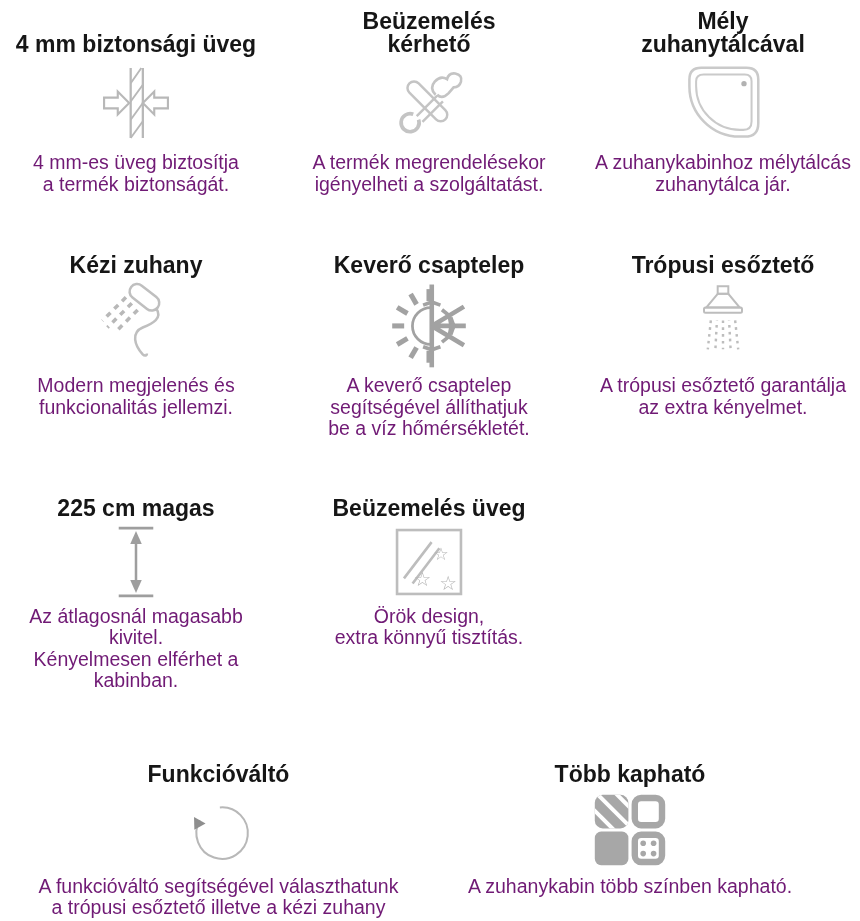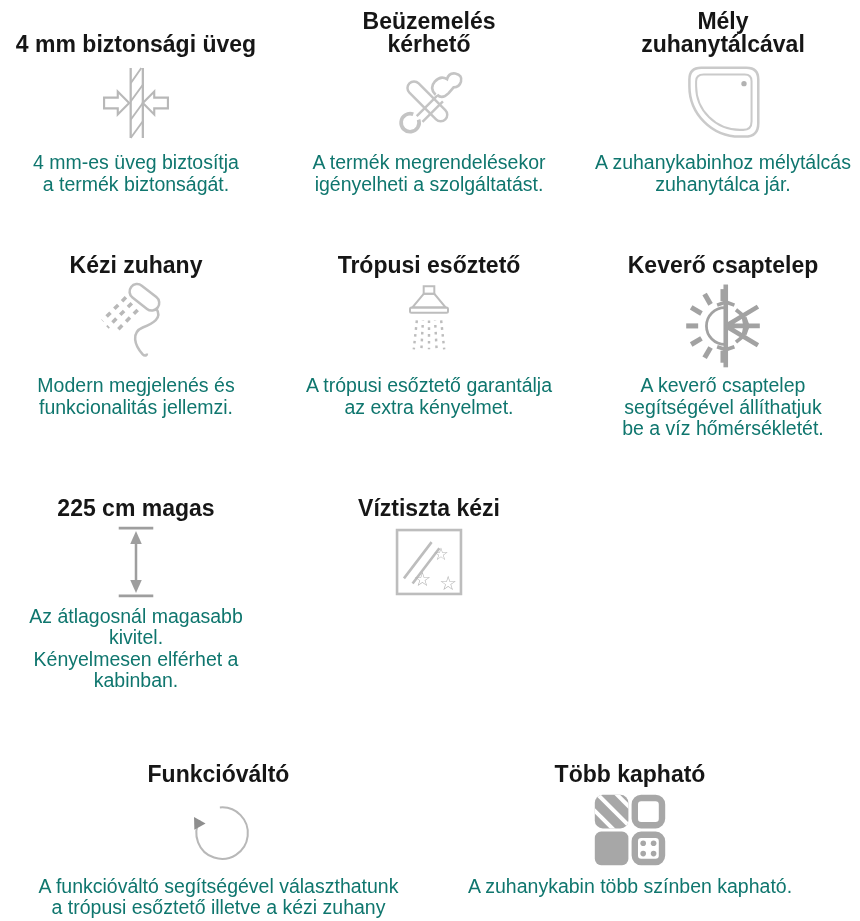--- a/index.html
+++ b/index.html
@@ -48,21 +48,21 @@
     height: 90px;
     margin-top: 2px;
   }
   .r2 .icon-box { height: 92px; }
   .r3 .icon-box { height: 80px; }
   .r4 .icon-box { height: 84px; }
   .d {
     margin: 4px 0 0 0;
     font-size: 19.5px;
     line-height: 21.5px;
-    color: #0f766e;
+    color: #701a75;
     white-space: pre-line;
   }
   svg { display: block; }
 </style>
 </head>
 <body>
 
 <div class="page">
 
   <div class="row r1">
@@ -121,40 +121,20 @@
           <path d="M74 30 C 82 42 70 48 58 53 C 44 59 48 74 58 85 C 60 87 63 87 63 84"></path>
           <g stroke="#b8b8b8" stroke-width="4.2" stroke-dasharray="6.5 6.5">
             <path d="M38 17 L10 45"></path>
             <path d="M45 24 L16 53"></path>
             <path d="M52 32 L25 59"></path>
           </g>
         </svg>
       </div>
       <p class="d">Modern megjelenés és
 funkcionalitás jellemzi.</p>
-    </div>
-
-    <div class="cell">
-      <h3 class="t">Trópusi esőztető</h3>
-      <div class="icon-box">
-        <svg width="76" height="88" viewBox="0 0 100 110" fill="none" stroke="#bdbdbd" stroke-width="2.6">
-          <rect x="43" y="4" width="14" height="10"></rect>
-          <path d="M43 14 L28 32 L72 32 L57 14 Z"></path>
-          <rect x="25" y="32" width="50" height="7" rx="2"></rect>
-          <g stroke-width="3.2" stroke-dasharray="3.5 5.5">
-            <path d="M34 49 L30 87"></path>
-            <path d="M42 49 L40 87" stroke-dashoffset="3"></path>
-            <path d="M50 49 L50 87"></path>
-            <path d="M58 49 L60 87" stroke-dashoffset="3"></path>
-            <path d="M66 49 L70 87"></path>
-          </g>
-        </svg>
-      </div>
-      <p class="d">A trópusi esőztető garantálja
-az extra kényelmet.</p>
     </div>
 
     <div class="cell">
       <h3 class="t">Keverő csaptelep</h3>
       <div class="icon-box">
         <svg width="92" height="92" viewBox="0 0 100 100" fill="none" stroke="#a2a2a2" stroke-width="5">
           <path d="M53 6 V96"></path>
           <path d="M52 31 A20 20 0 0 0 52 71" stroke-width="3"></path>
           <g stroke-width="5.5">
             <path d="M50 78 L50 91"></path>
@@ -172,20 +152,40 @@
             <path d="M73.6 41.6 L77 51 L73.6 60.4"></path>
             <path d="M43.6 28.4 L53 25 L62.4 28.4"></path>
             <path d="M43.6 73.6 L53 77 L62.4 73.6"></path>
           </g>
         </svg>
       </div>
       <p class="d">A keverő csaptelep
 segítségével állíthatjuk
 be a víz hőmérsékletét.</p>
     </div>
+
+    <div class="cell">
+      <h3 class="t">Trópusi esőztető</h3>
+      <div class="icon-box">
+        <svg width="76" height="88" viewBox="0 0 100 110" fill="none" stroke="#bdbdbd" stroke-width="2.6">
+          <rect x="43" y="4" width="14" height="10"></rect>
+          <path d="M43 14 L28 32 L72 32 L57 14 Z"></path>
+          <rect x="25" y="32" width="50" height="7" rx="2"></rect>
+          <g stroke-width="3.2" stroke-dasharray="3.5 5.5">
+            <path d="M34 49 L30 87"></path>
+            <path d="M42 49 L40 87" stroke-dashoffset="3"></path>
+            <path d="M50 49 L50 87"></path>
+            <path d="M58 49 L60 87" stroke-dashoffset="3"></path>
+            <path d="M66 49 L70 87"></path>
+          </g>
+        </svg>
+      </div>
+      <p class="d">A trópusi esőztető garantálja
+az extra kényelmet.</p>
+    </div>
   </div>
 
   <div class="row r3">
 
 
     <div class="cell">
       <h3 class="t">225 cm magas</h3>
       <div class="icon-box">
         <svg width="72" height="80" viewBox="0 0 100 110" fill="none" stroke="#9e9e9e">
           <path d="M26 8 H74" stroke-width="4"></path>
@@ -193,30 +193,32 @@
           <path d="M50 24 V86" stroke-width="3.5"></path>
           <polygon points="50,12 42,30 58,30" fill="#9e9e9e" stroke="none"></polygon>
           <polygon points="50,98 42,80 58,80" fill="#9e9e9e" stroke="none"></polygon>
         </svg>
       </div>
       <p class="d">Az átlagosnál magasabb kivitel.
 Kényelmesen elférhet a kabinban.</p>
     </div>
 
     <div class="cell">
-      <h3 class="t">Víztiszta kézi</h3>
+      <h3 class="t">Beüzemelés üveg</h3>
       <div class="icon-box">
         <svg width="88" height="76" viewBox="0 0 100 88" fill="none" stroke="#bdbdbd" stroke-width="3">
           <rect x="13" y="7" width="74" height="74"></rect>
           <path d="M21 63 L53 21 M31 69 L62 28"></path>
           <text x="55" y="42" font-size="20" fill="#b5b5b5" stroke="none" font-family="DejaVu Sans, sans-serif">☆</text>
           <text x="32" y="72" font-size="23" fill="#b5b5b5" stroke="none" font-family="DejaVu Sans, sans-serif">☆</text>
           <text x="62" y="76" font-size="23" fill="#b5b5b5" stroke="none" font-family="DejaVu Sans, sans-serif">☆</text>
         </svg>
       </div>
+      <p class="d">Örök design,
+extra könnyű tisztítás.</p>
     </div>
   </div>
 
   <div class="row r4">
 
     <div class="cell">
       <h3 class="t">Funkcióváltó</h3>
       <div class="icon-box">
         <svg width="78" height="78" viewBox="0 0 100 100" fill="none">
           <path d="M51.1 21.1 A33 33 0 1 1 25.4 37.5" stroke="#b8b8b8" stroke-width="2.6"></path>

